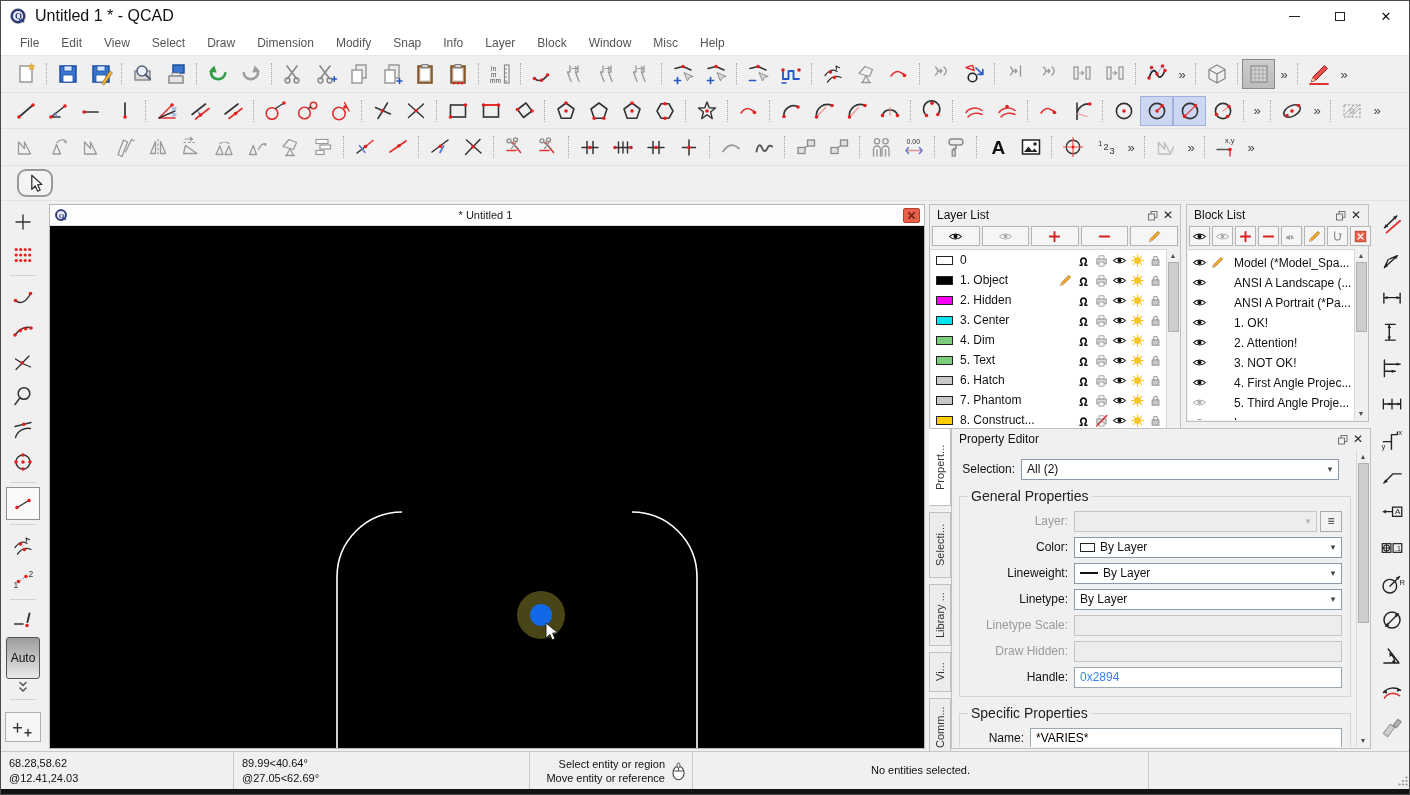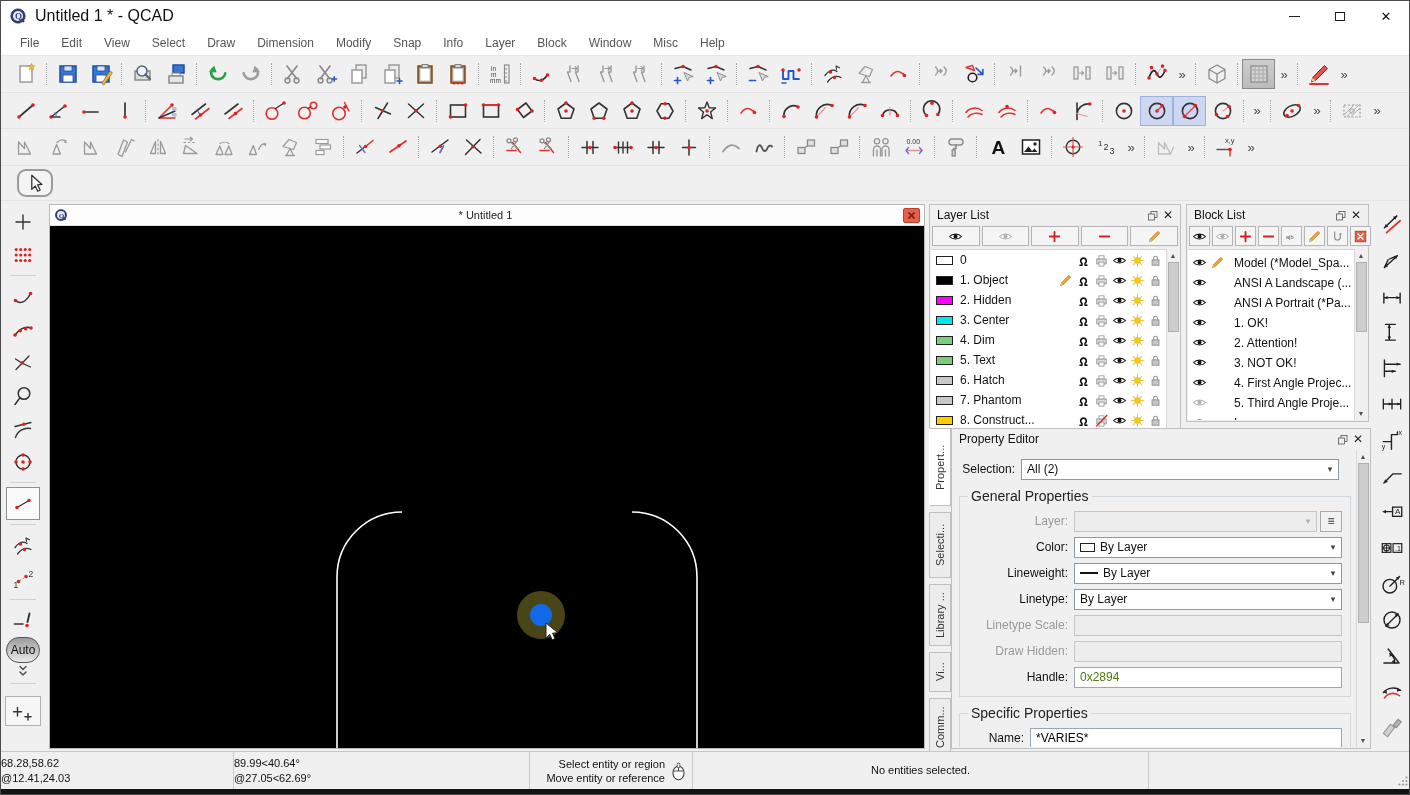--- a/index.html
+++ b/index.html
@@ -31,21 +31,21 @@
 .tb-btn.boxed{border:1px solid #909090;background:#fafafa}
 .tb-sep{width:9px;height:26px;position:relative;flex:none}
 .tb-sep:after{content:"";position:absolute;left:4px;top:2px;bottom:2px;border-left:1px dotted #a8a8a8}
 #pointer-btn{width:36px;height:28px;border:2px solid #9a9a9a;border-radius:9px;background:#f4f4f4;display:flex;align-items:center;justify-content:center}
 #pointer-btn .ic{width:22px;height:22px}
 
 #left-tb{position:absolute;left:0;top:200px;width:44px;height:550px;background:#f0f0f0;display:flex;flex-direction:column;align-items:center;padding-top:4px}
 #left-tb .tb-btn{width:34px;height:33px}
 #left-tb .h-sep{width:30px;height:9px;position:relative;flex:none}
 #left-tb .h-sep:after{content:"";position:absolute;left:2px;right:2px;top:4px;border-top:1px solid #d2d2d2}
-#auto-btn{width:34px;height:26px;border:1px solid #555;border-radius:13px;background:linear-gradient(#9c9c9c,#e9e9e9);font-size:12px;color:#111;font-family:"Liberation Sans",sans-serif}
+#auto-btn{width:34px;height:42px;border:1px solid #555;border-radius:3px;background:linear-gradient(#9c9c9c,#e9e9e9);font-size:12px;color:#111;font-family:"Liberation Sans",sans-serif}
 #collapse-btn{width:30px;height:16px;background:transparent;border:none;display:flex;align-items:center;justify-content:center}
 #collapse-btn .ic{width:14px;height:14px}
 #plusplus-btn{width:36px;height:30px;border:1px solid #b0b0b0;background:#f6f6f6;display:flex;align-items:center;justify-content:center;margin-top:8px}
 #plusplus-btn .ic{width:24px;height:24px}
 
 #right-tb{position:absolute;left:1372px;top:205px;width:38px;height:555px;background:#f0f0f0;display:flex;flex-direction:column;align-items:center}
 #right-tb .tb-btn{width:34px;height:36px}
 #right-tb .ic{width:26px;height:26px}
 
 #mdi{position:absolute;left:48px;top:203px;width:876px;height:545px;border:1px solid #b8b8b8;background:#fff}
@@ -92,29 +92,29 @@
 .combo{flex:1;height:21px;background:#fff;border:1px solid #8a9aa8;display:flex;align-items:center;padding-left:5px;position:relative}
 .combo .cv{flex:1;font-size:12px}
 .combo .arr{width:16px;text-align:center;color:#444;font-size:9px}
 .combo.dis{background:#ededed;border-color:#c6c6c6}
 .combo.dis .arr{color:#b0b0b0}
 .swatch-sm{width:15px;height:9px;border:1px solid #222;background:#fff;margin-right:5px;flex:none}
 .lw-line{width:18px;border-top:2px solid #111;margin-right:5px;flex:none}
 .menu-btn{width:22px;height:21px;margin-left:3px;background:#f2f2f2;border:1px solid #aaa;font-size:12px;color:#333;flex:none}
 .pe-input{flex:1;height:21px;border:1px solid #9aa8b2;background:#fff;padding:0 5px;font-size:12px;font-family:"Liberation Sans",sans-serif}
 .pe-input.dis{background:#ededed;border-color:#c6c6c6}
-.pe-input.gray{color:#4d7c0f}
+.pe-input.gray{color:#3b82f6}
 fieldset{border:1px solid #cfd6dc;margin:8px 4px 0 6px;padding:2px 6px 8px 4px}
 legend{font-size:14px;color:#222;padding:0 3px;margin-left:4px}
 #sel-row{margin:8px 16px 0 8px}
 #sel-row .pe-label{width:54px}
 #pe-scroll{top:21px}
 
 #statusbar{position:absolute;left:0;top:750px;width:1410px;height:38px;background:#f0f0f0;border-top:1px solid #c8c8c8;display:flex;font-size:11px;color:#111}
-.sb-cell{display:flex;flex-direction:column;justify-content:center;border-right:1px solid #c8c8c8;line-height:15px}
+.sb-cell{display:flex;flex-direction:column;justify-content:center;padding-left:8px;border-right:1px solid #c8c8c8;line-height:15px}
 #sb1{width:233px}
 #sb2{width:296px}
 #sb3{width:163px;flex-direction:row;align-items:center;justify-content:flex-end;padding-right:4px;gap:4px}
 #sb3 .hint{text-align:right;line-height:14px}
 #sb3 .ic{width:19px;height:24px}
 #sb4{width:456px;align-items:center;padding-left:0}
 #sb5{flex:1;border-right:none;position:relative}
 #grip{position:absolute;right:3px;bottom:3px;width:10px;height:10px}
 #bottom-strip{position:absolute;left:0;top:788px;width:1410px;height:7px;background:#131313}
 .ic{display:block}

